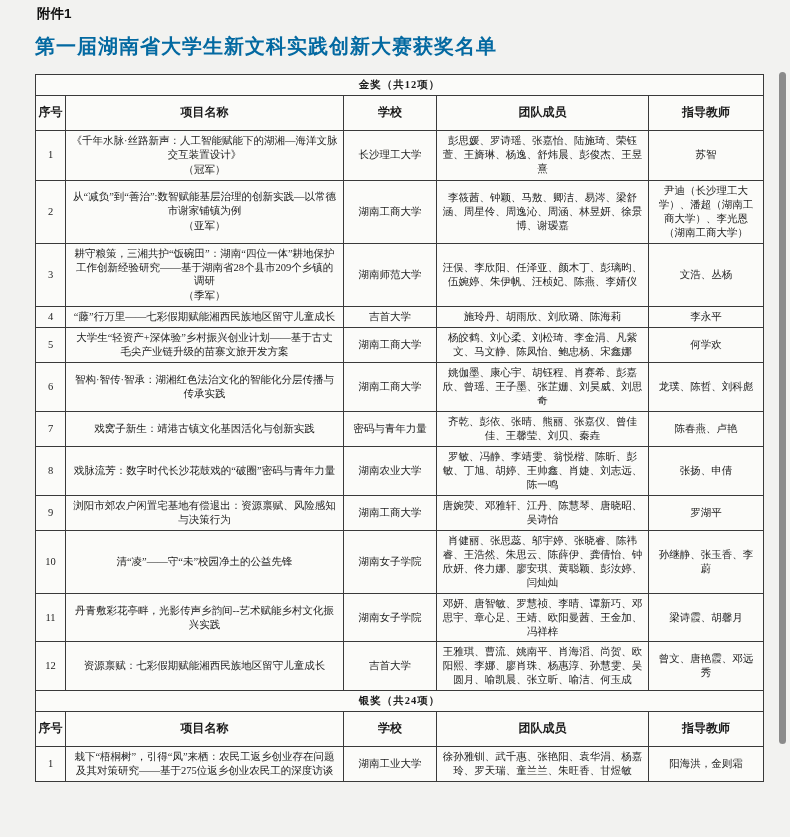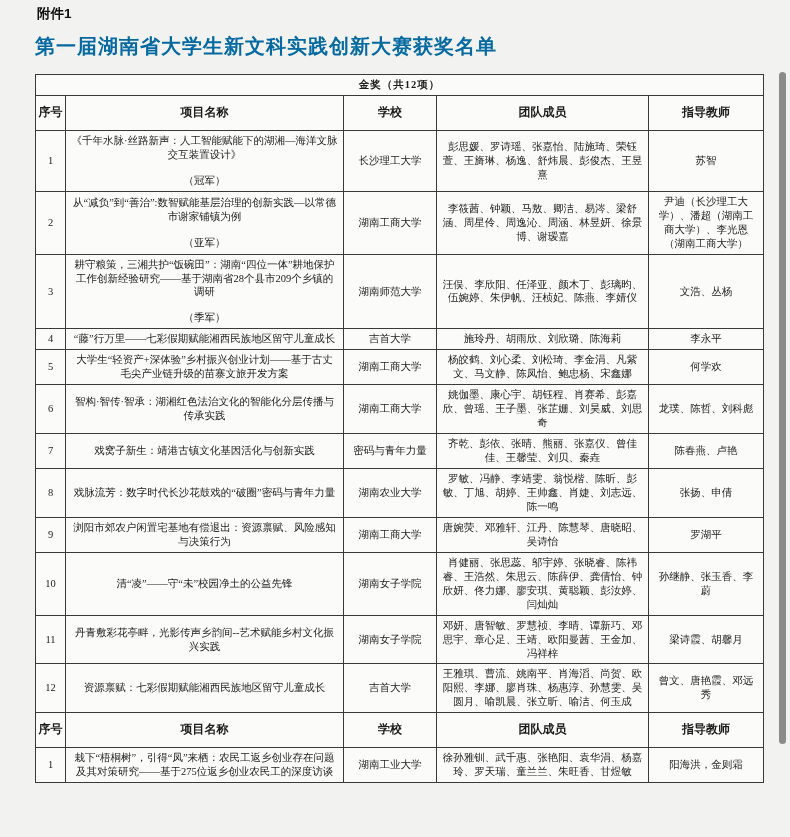--- a/index.html
+++ b/index.html
@@ -32,21 +32,21 @@
     font-size: 10.5px; line-height: 1.33;
     padding: 3px 5px;
     word-break: break-all;
   }
   td.section {
     font-weight: 700; font-size: 12px; padding: 6px 4px;
     letter-spacing: 1px;
   }
   tr.cols td { font-weight: 700; font-size: 12px; padding: 9px 2px; }
   td.c-no { font-size: 10.5px; }
-  .award-line { margin-top: 12px; }
+  .award-line { margin-top: 1px; }
   .award-line:empty { display: none; }
   .scrollbar-thumb {
     position: absolute; right: 4px; top: 72px;
     width: 7px; height: 672px;
     background: #8b8b8b; border-radius: 4px;
   }
 </style>
 </head>
 <body>
 
@@ -199,20 +199,23 @@
         <td class="c-no">12</td>
         <td>
           <div>资源禀赋：七彩假期赋能湘西民族地区留守儿童成长</div>
 
         </td>
         <td>吉首大学</td>
         <td>王雅琪、曹流、姚南平、肖海滔、尚贺、欧阳熙、李娜、廖肖珠、杨惠淳、孙慧雯、吴圆月、喻凯晨、张立昕、喻洁、何玉成</td>
         <td>曾文、唐艳霞、邓远秀</td>
       </tr>
 
+      <tr>
+        <td colspan="5" class="section">银奖（共24项）</td>
+      </tr>
       <tr class="cols">
         <td>序号</td>
         <td>项目名称</td>
         <td>学校</td>
         <td>团队成员</td>
         <td>指导教师</td>
       </tr>
 
       <tr>
         <td class="c-no">1</td>

